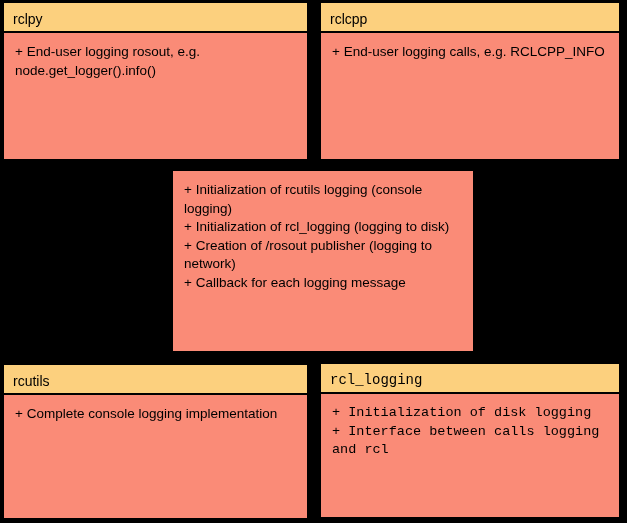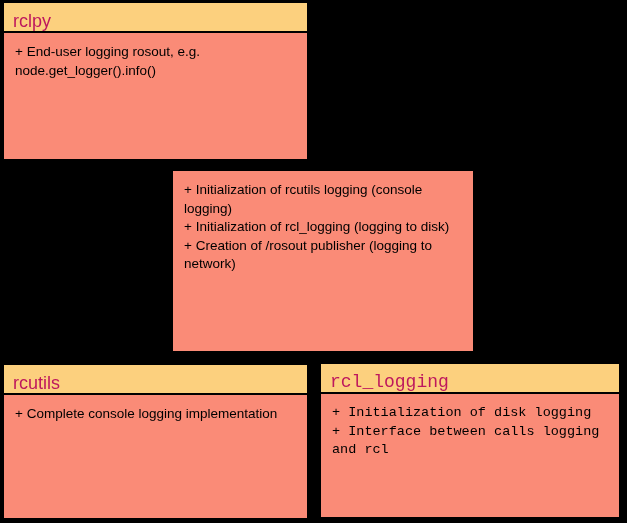--- a/index.html
+++ b/index.html
@@ -26,22 +26,22 @@
     position: absolute;
     box-sizing: border-box;
     background: #fa8b77;
     border: 1px solid #000000;
     overflow: hidden;
   }
   .uml-header {
     box-sizing: border-box;
     background: #fcd07e;
     border-bottom: 2px solid #000000;
-    color: #be185d;
-    font-size: 18px;
+    color: #000000;
+    font-size: 14px;
     line-height: 1;
     padding: 9px 0 0 9px;
     height: 30px;
   }
   .uml-body {
     box-sizing: border-box;
     padding: 10px 10px 0 11px;
     color: #000000;
     font-size: 13.5px;
     line-height: 18.5px;
@@ -64,26 +64,33 @@
 
 <div id="canvas">
 
   <div class="uml-box" id="box-rclpy">
     <div class="uml-header">rclpy</div>
     <div class="uml-body">
       <p class="uml-line">+ End-user logging rosout, e.g. node.get_logger().info()</p>
     </div>
   </div>
 
+  <div class="uml-box" id="box-rclcpp">
+    <div class="uml-header">rclcpp</div>
+    <div class="uml-body">
+      <p class="uml-line">+ End-user logging calls, e.g. RCLCPP_INFO</p>
+    </div>
+  </div>
 
   <div class="uml-box" id="box-rcl">
     <div class="uml-body">
       <p class="uml-line">+ Initialization of rcutils logging (console logging)</p>
       <p class="uml-line">+ Initialization of rcl_logging (logging to disk)</p>
       <p class="uml-line">+ Creation of /rosout publisher (logging to network)</p>
+      <p class="uml-line">+ Callback for each logging message</p>
     </div>
   </div>
 
   <div class="uml-box" id="box-rcutils">
     <div class="uml-header">rcutils</div>
     <div class="uml-body">
       <p class="uml-line">+ Complete console logging implementation</p>
     </div>
   </div>
 

